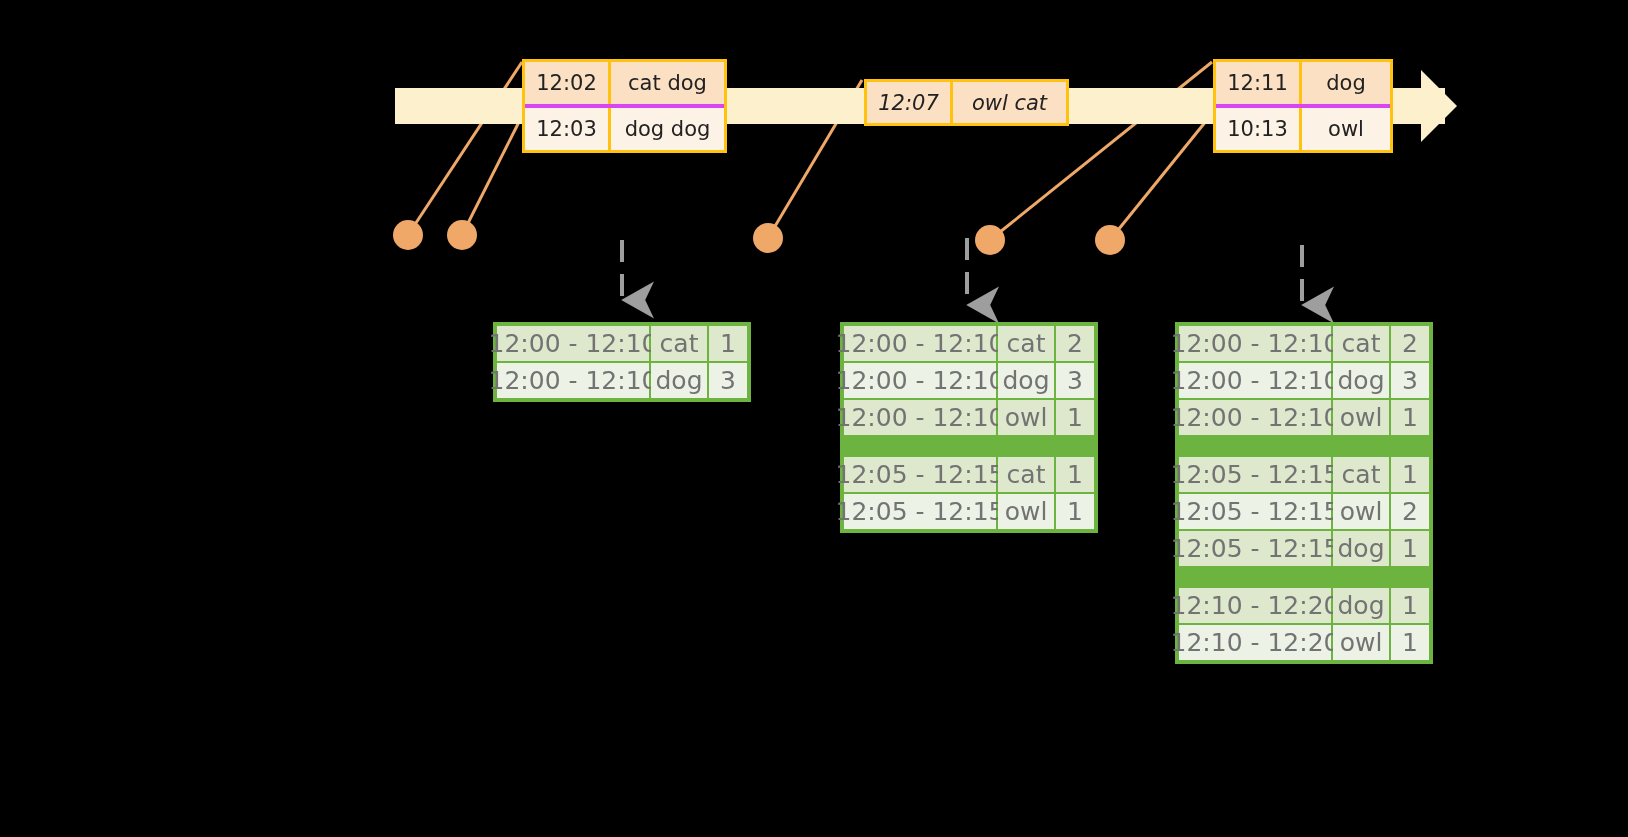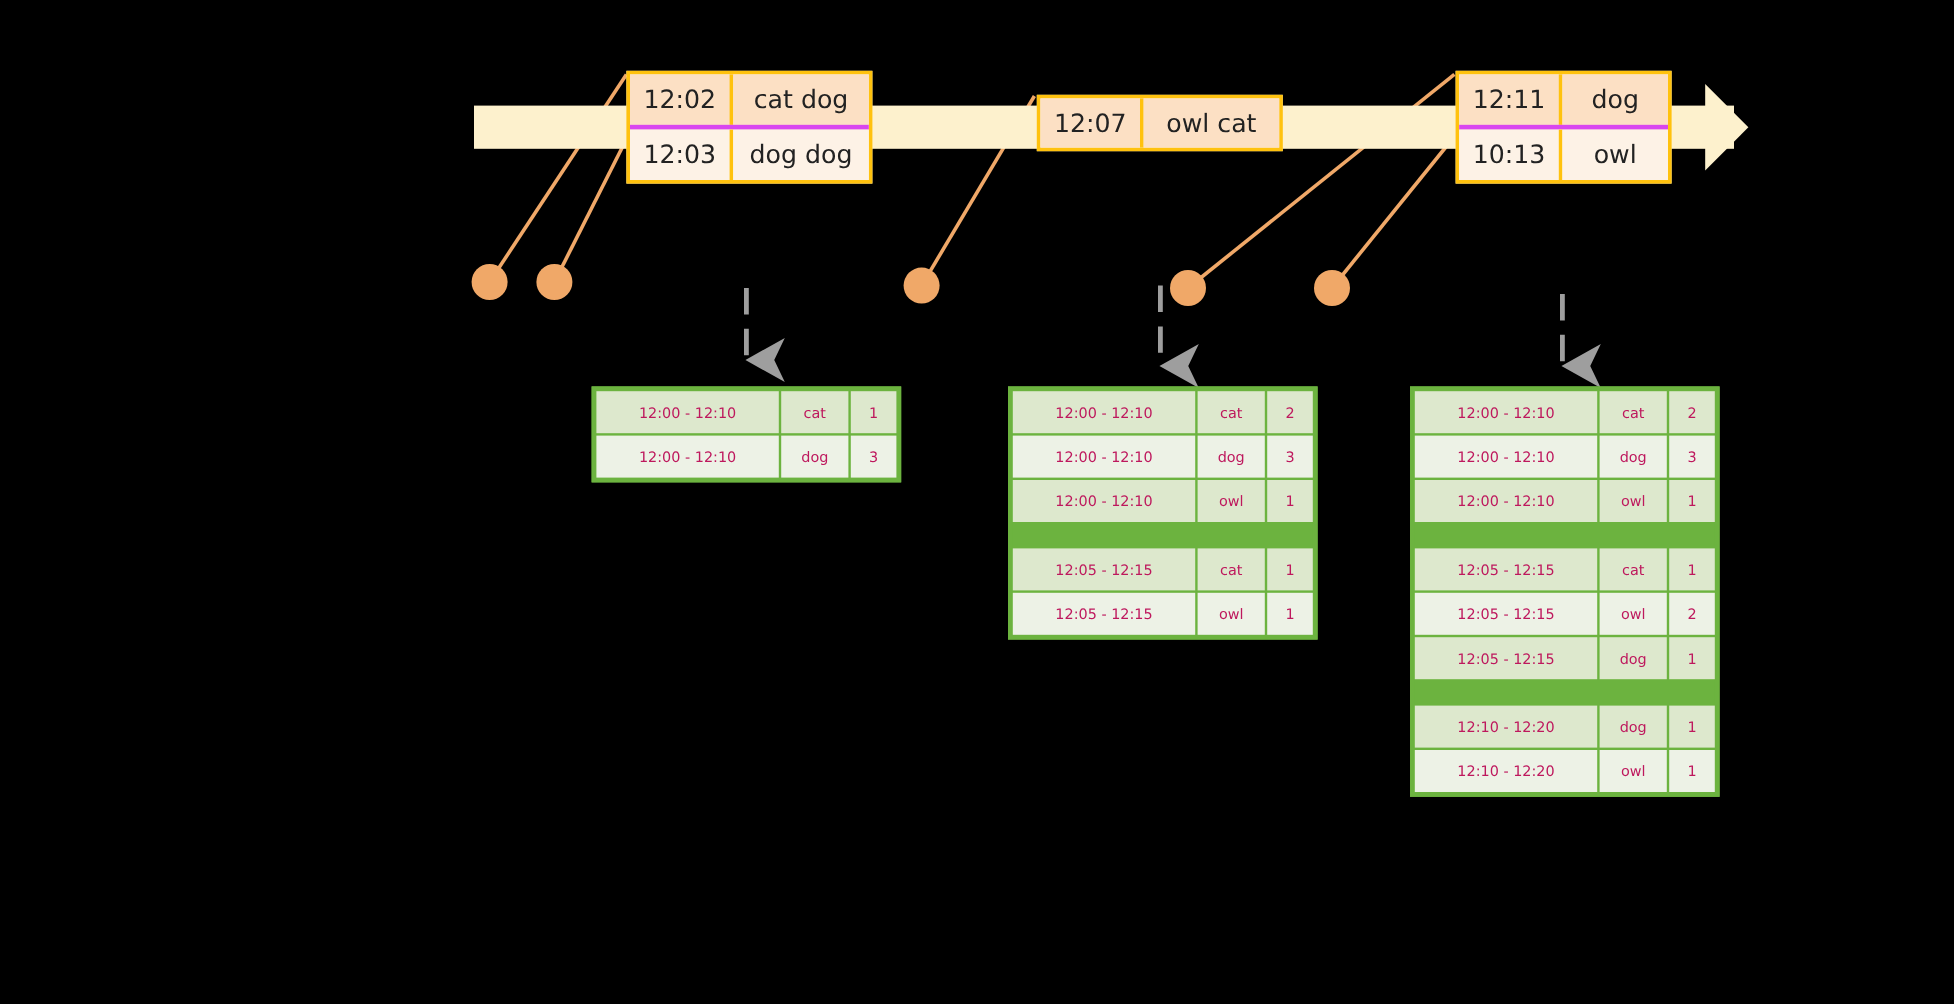--- a/index.html
+++ b/index.html
@@ -50,21 +50,21 @@
     display:flex;flex-direction:column;
     gap:3px;
   }
   .g-group{display:flex;flex-direction:column;gap:2px;}
   .g-group + .g-group{margin-top:19px;}
   .g-row{display:flex;gap:2px;height:35px;}
   .g-row.shade .g-c{background:#dde8cd;}
   .g-row.plain .g-c{background:#edf2e6;}
   .g-c{
     display:flex;align-items:center;justify-content:center;
-    font-size:12px;color:#be185d;box-sizing:border-box;white-space:nowrap;
+    font-size:25px;color:#737373;box-sizing:border-box;white-space:nowrap;
   }
   .g-c.win{width:152px;}
   .g-c.key{width:56px;text-align:right;}
   .g-c.cnt{width:38px;}
 </style>
 </head>
 <body>
 
 <div id="stage">
 
@@ -104,21 +104,21 @@
     <div class="ev-row odd">
       <div class="ev-c time">12:02</div>
       <div class="ev-c words">cat dog</div>
     </div>
     <div class="ev-row even">
       <div class="ev-c time">12:03</div>
       <div class="ev-c words">dog dog</div>
     </div>
   </div>
 
-  <div class="ev-box" id="ev2" style="left:864px;top:79px;width:205px;height:47px;">
+  <div class="ev-box" id="ev2" style="left:864px;top:79px;width:205px;height:47px;font-style:italic;">
     <div class="ev-row odd">
       <div class="ev-c time">12:07</div>
       <div class="ev-c words">owl cat</div>
     </div>
   </div>
 
   <div class="ev-box" id="ev3" style="left:1213px;top:59px;width:180px;height:94px;">
     <div class="ev-row odd">
       <div class="ev-c time">12:11</div>
       <div class="ev-c words">dog</div>

